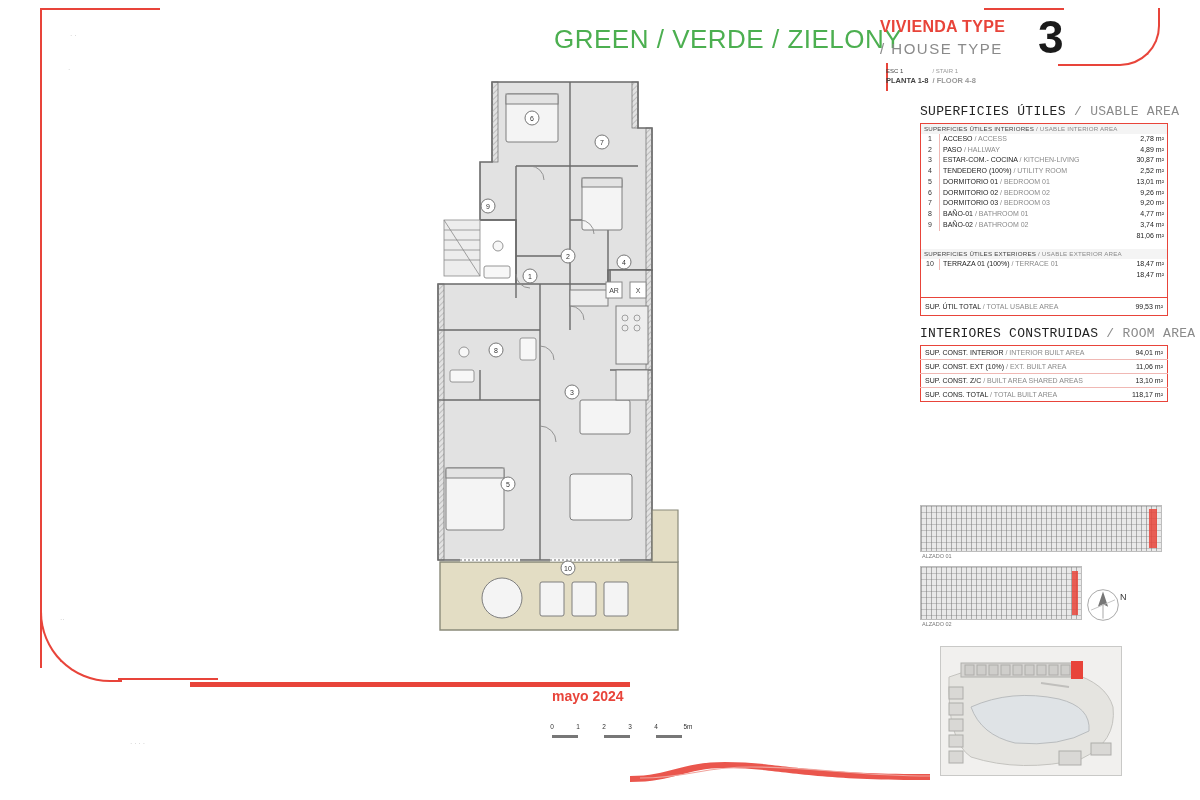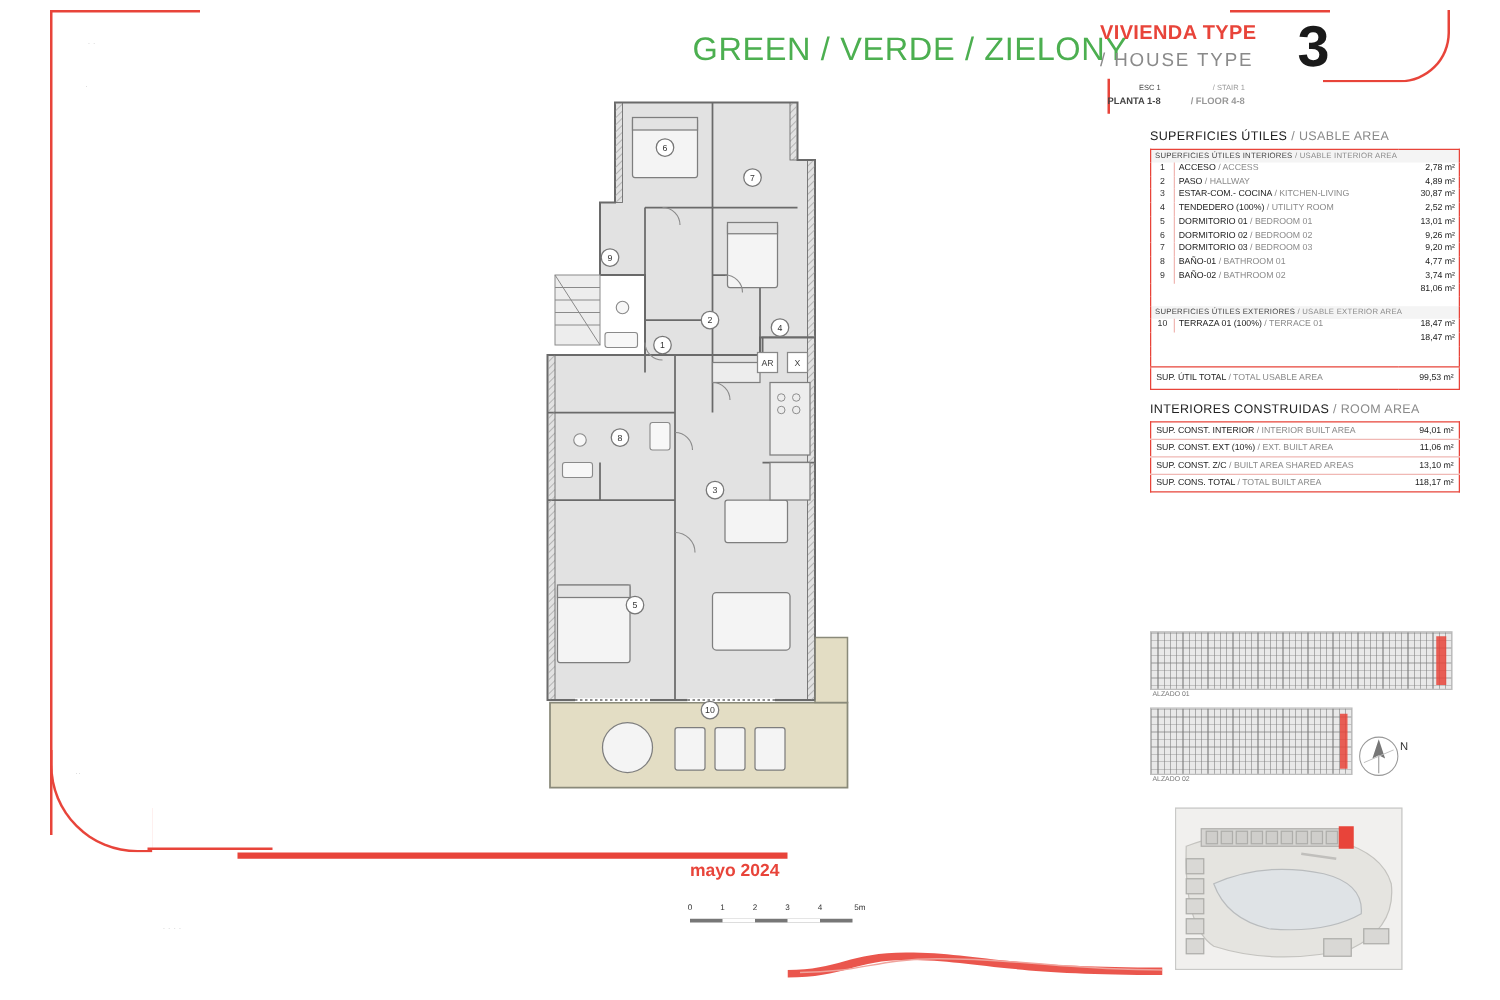--- a/index.html
+++ b/index.html
@@ -118,40 +118,40 @@
     font-weight: bold;
     color: #1a1a1a;
   }
   .stair-info {
     position: absolute;
     left: 346px; top: 54px;
     font-size: 6.5px;
     color: #444;
     line-height: 1.45;
     display: flex;
-    gap: 24px;
-    text-align: right;
+    gap: 4px;
   }
   .stair-info .col b { font-size: 7.5px; font-weight: bold; display:block; }
   .stair-info .sep { color:#999; }
 
   
   .tables {
     position: absolute;
     left: 920px;
     top: 104px;
     width: 248px;
     font-size: 7px;
     color: #222;
   }
   .section-head {
-    font-size: 10px;
+    font-size: 13px;
     letter-spacing: 0.3px;
     margin-bottom: 4px;
     white-space: nowrap;
+    font-family: Liberation Mono, monospace;
   }
   .section-head .en { color: #8a8a8a; }
   .tbl {
     border: 1px solid #e8443a;
     border-collapse: collapse;
     width: 100%;
     margin-bottom: 10px;
   }
   .tbl td {
     padding: 1px 3px;

